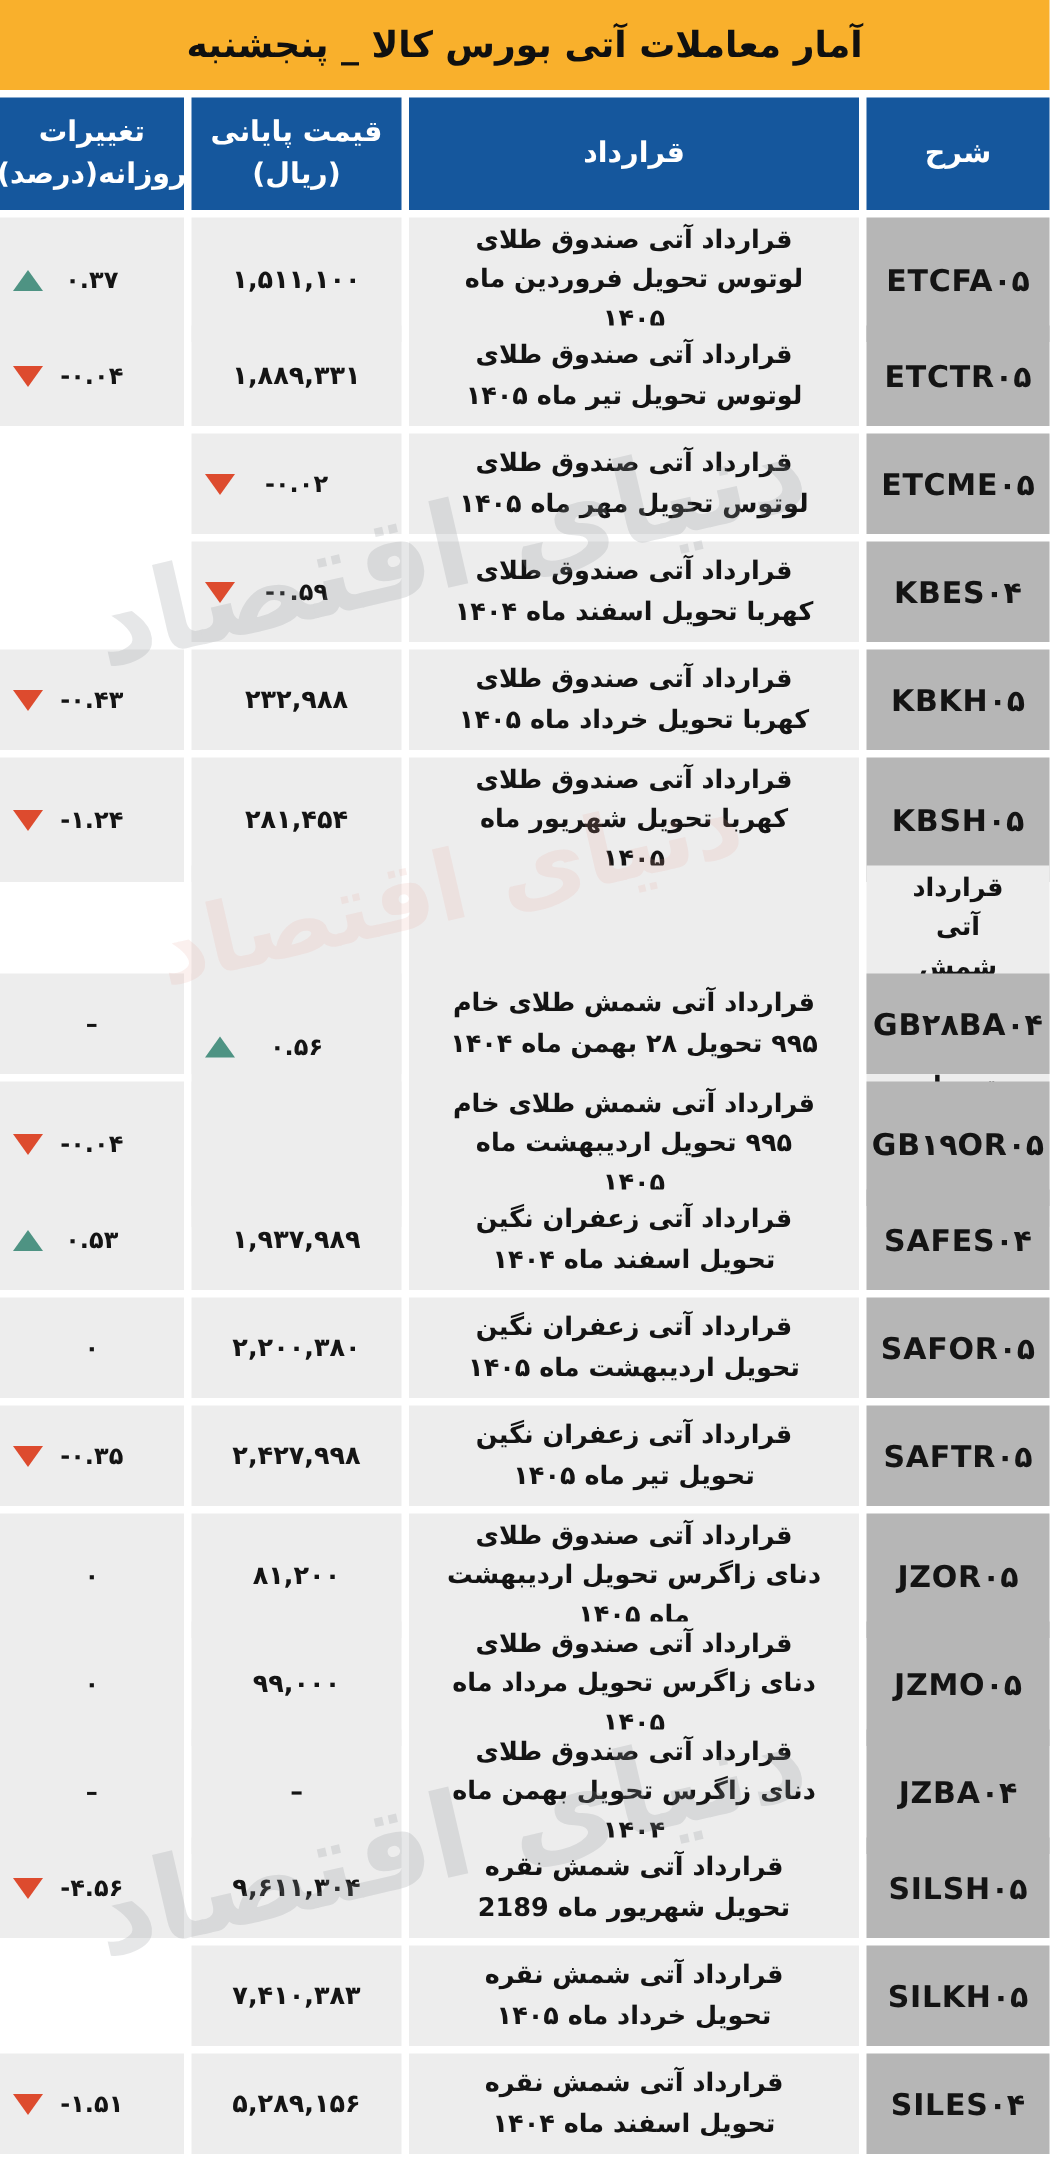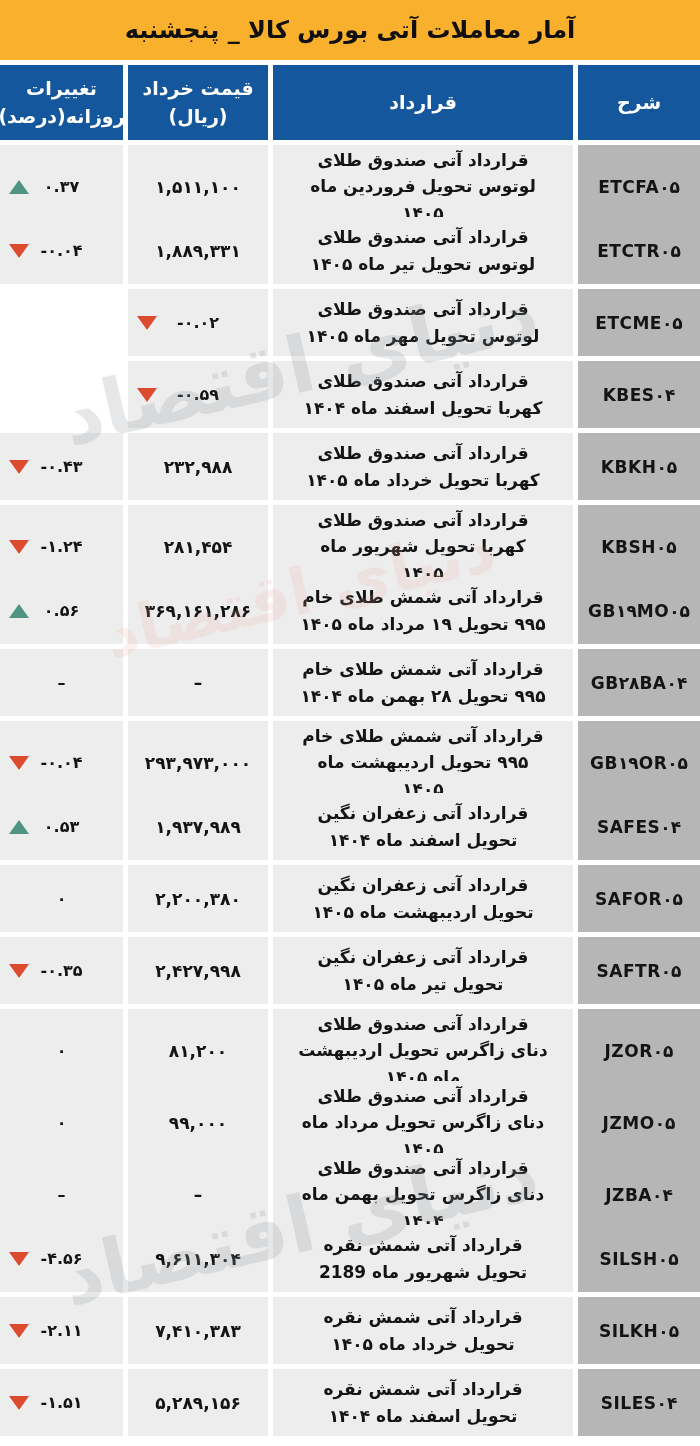--- a/index.html
+++ b/index.html
@@ -62,21 +62,21 @@
     background:var(--row-bg);
     display:flex;
     align-items:center;
     justify-content:center;
     font-weight:bold;
     color:var(--ink);
     text-align:center;
   }
   .cell.contract{
     background:var(--contract-bg);
-    font-size:17px;
+    font-size:20px;
     letter-spacing:0.5px;
   }
   .cell.desc{
     font-size:17px;
     line-height:1.55;
     padding:2px 24px;
   }
   .cell.price{font-size:17px;}
   .cell.change{
     font-size:16px;
@@ -131,21 +131,21 @@
   <div class="banner">آمار معاملات آتی بورس کالا _ پنجشنبه</div>
 
   <div class="grid header-row">
     <div class="hcell">
       <span>شرح</span>
     </div>
     <div class="hcell">
       <span>قرارداد</span>
     </div>
     <div class="hcell">
-      <span>قیمت خرداد</span>
+      <span>قیمت پایانی</span>
       <span>(ریال)</span>
     </div>
     <div class="hcell">
       <span>تغییرات</span>
       <span>روزانه(درصد)</span>
     </div>
   </div>
 
   <div id="table-body">
     <div class="grid row">
@@ -220,23 +220,20 @@
       <div class="cell price">
         <span class="ltr">۲۸۱,۴۵۴</span>
       </div>
       <div class="cell change">
         <span class="arrow down"></span>
         <span class="ltr">-۱.۲۴</span>
       </div>
     </div>
 
     <div class="grid row">
-      <div class="cell contract">
-        <span class="ltr">GB۱۹MO۰۵</span>
-      </div>
       <div class="cell desc">قرارداد آتی شمش طلای خام ۹۹۵ تحویل ۱۹ مرداد ماه ۱۴۰۵</div>
       <div class="cell price">
         <span class="ltr">۳۶۹,۱۶۱,۲۸۶</span>
       </div>
       <div class="cell change">
         <span class="arrow up"></span>
         <span class="ltr">۰.۵۶</span>
       </div>
     </div>
 
@@ -366,24 +363,20 @@
       </div>
     </div>
 
     <div class="grid row">
       <div class="cell contract">
         <span class="ltr">SILKH۰۵</span>
       </div>
       <div class="cell desc">قرارداد آتی شمش نقره تحویل خرداد ماه ۱۴۰۵</div>
       <div class="cell price">
         <span class="ltr">۷,۴۱۰,۳۸۳</span>
-      </div>
-      <div class="cell change">
-        <span class="arrow down"></span>
-        <span class="ltr">-۲.۱۱</span>
       </div>
     </div>
 
     <div class="grid row">
       <div class="cell contract">
         <span class="ltr">SILES۰۴</span>
       </div>
       <div class="cell desc">قرارداد آتی شمش نقره تحویل اسفند ماه ۱۴۰۴</div>
       <div class="cell price">
         <span class="ltr">۵,۲۸۹,۱۵۶</span>

